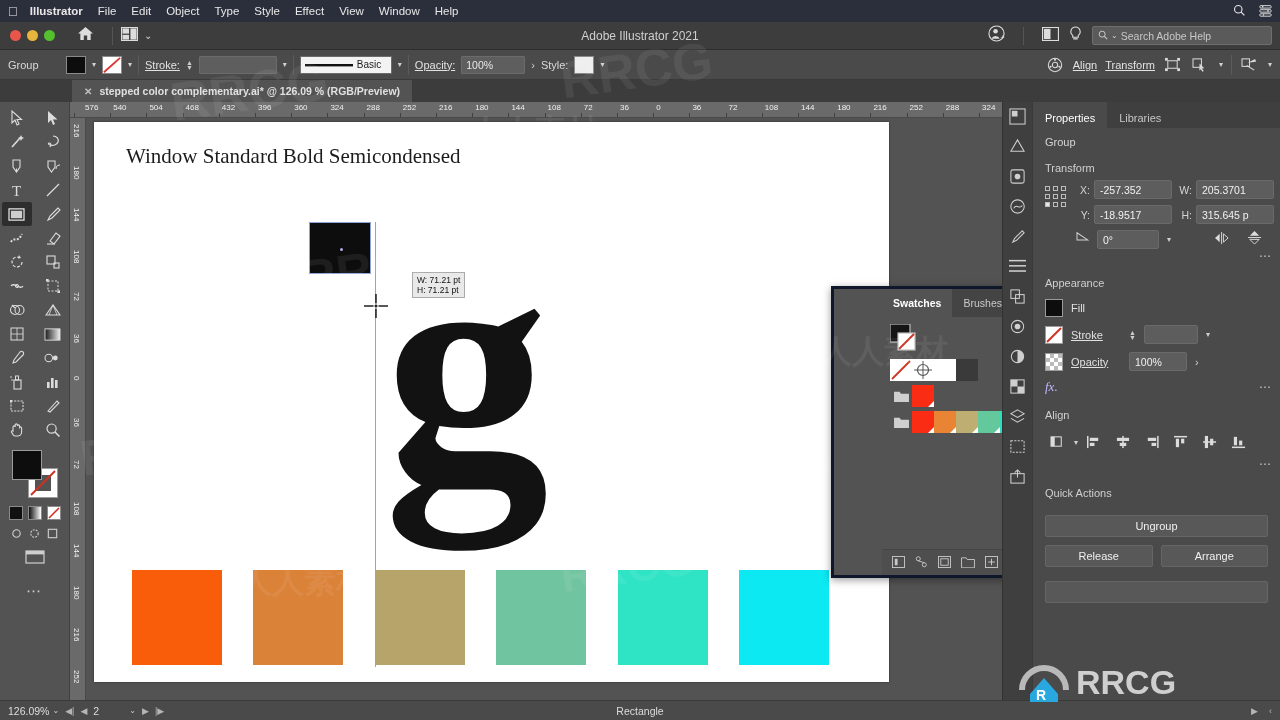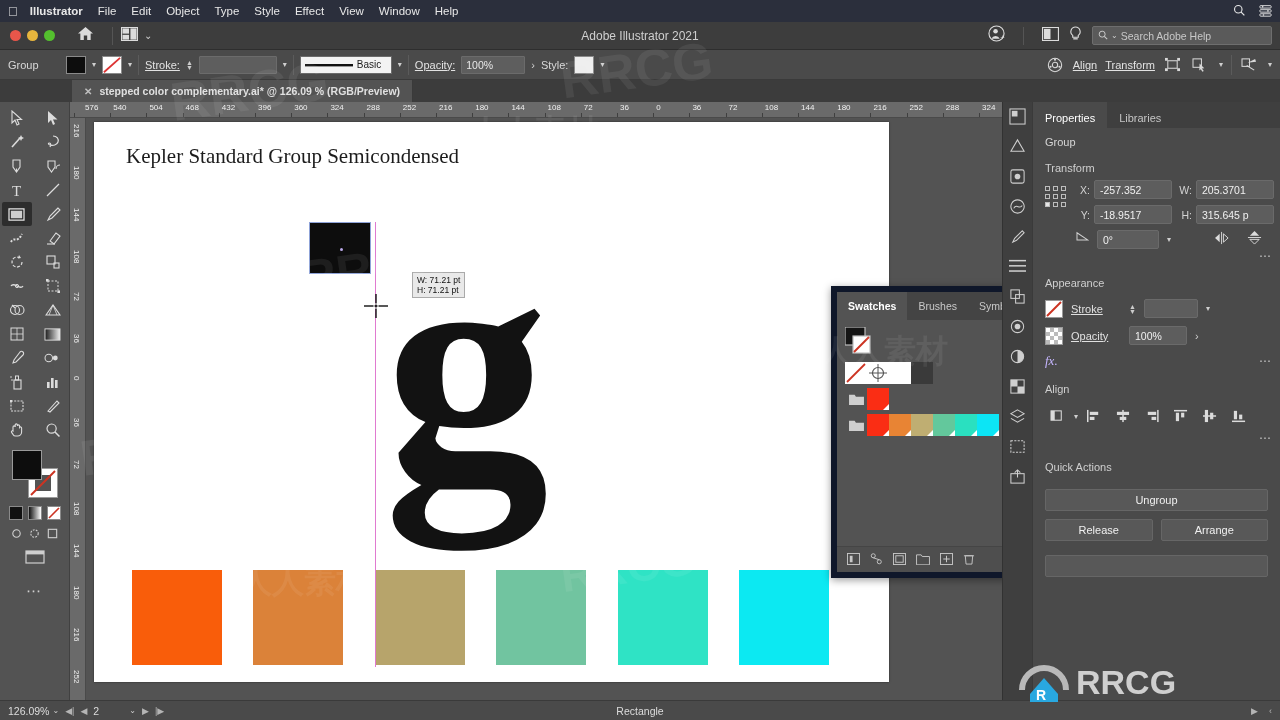--- a/index.html
+++ b/index.html
@@ -124,22 +124,22 @@
   #guideline { position: absolute; left: 281px; top: 100px; width: 1px; height: 445px; background: #e07ad0; }
   #cursor { position: absolute; left: 270px; top: 172px; width: 24px; height: 24px; }
   #dimtip {
     position: absolute; left: 318px; top: 150px; background: #e9e9e9; color: #111;
     border: 1px solid #aaa; font-size: 8.5px; padding: 2px 4px; line-height: 10px; white-space: nowrap;
   }
 
   
   #swatchpanel {
     position: absolute; left: 745px; top: 168px; width: 243px; height: 292px;
-    background: #535353; border: 6px solid #0f172a; box-shadow: 0 2px 8px rgba(0,0,0,.4);
-    display: flex; flex-direction: column; z-index: 20;
+    background: #535353; border: 3px solid #0f172a; box-shadow: 0 2px 8px rgba(0,0,0,.4);
+    display: flex; flex-direction: column; z-index: 20; padding-left: 48px;
   }
   #swatchtabs { height: 28px; background: #444; display: flex; align-items: stretch; position: relative; }
   .swtab {
     display: flex; align-items: center; padding: 0 11px; font-size: 10.5px; color: #c9c9c9;
   }
   .swtab.active { background: #535353; color: #fff; font-weight: bold; }
   #swatchhdr { height: 38px; display: flex; align-items: center; padding: 0 8px; position: relative; }
   #swfillind { width: 26px; height: 24px; position: relative; }
   #swatchgrid { flex: 1; padding: 4px 8px; }
   .swrow { display: flex; align-items: center; height: 22px; gap: 0; }
@@ -651,21 +651,21 @@
           <span class="vtick" style="top: 300px;">36</span>
           <span class="vtick" style="top: 342px;">72</span>
           <span class="vtick" style="top: 384px;">108</span>
           <span class="vtick" style="top: 426px;">144</span>
           <span class="vtick" style="top: 468px;">180</span>
           <span class="vtick" style="top: 510px;">216</span>
           <span class="vtick" style="top: 552px;">252</span>
         </div>
       <div id="artboardarea">
         <div id="artboard">
-          <div id="heading">Kepler Standard Group Semicondensed</div>
+          <div id="heading">Window Standard Bold Semicondensed</div>
           <div id="bigG">g</div>
           <div class="colsq" style="left: 38px; background: rgb(249, 93, 10);"></div>
           <div class="colsq" style="left: 159px; background: rgb(219, 130, 57);"></div>
           <div class="colsq" style="left: 281px; background: rgb(183, 164, 107);"></div>
           <div class="colsq" style="left: 402px; background: rgb(113, 196, 160);"></div>
           <div class="colsq" style="left: 524px; background: rgb(47, 227, 197);"></div>
           <div class="colsq" style="left: 645px; background: rgb(12, 233, 242);"></div>
           <div id="guideline"></div>
           <div id="selrect">
               <span class="dot"></span>
@@ -895,20 +895,24 @@
             <path d="M3 10 L8 15 L13 10 Z" fill="none" stroke="#dcdcdc" stroke-width="1"></path>
           </svg>
       </span>
     </div>
     <div style="position:relative;height:18px;">
       <span class="dots3" style="top:0;">⋯</span>
     </div>
 
     <div class="sectitle">Appearance</div>
     <div class="approw">
+      <span class="appsw" style="background:#0d0d0d;"></span>
+      <span class="applbl" style="text-decoration:none;">Fill</span>
+    </div>
+    <div class="approw">
       <span class="appsw">
         <svg width="16" height="16" viewBox="0 0 16 16" style="position:absolute;inset:0;">
             <line x1="1" y1="15" x2="15" y2="1" stroke="#cc3322" stroke-width="2"></line>
           </svg>
       </span>
       <span class="applbl">Stroke</span>
       <span class="stepper">
           <span>▲</span>
           <span>▼</span>
         </span>

